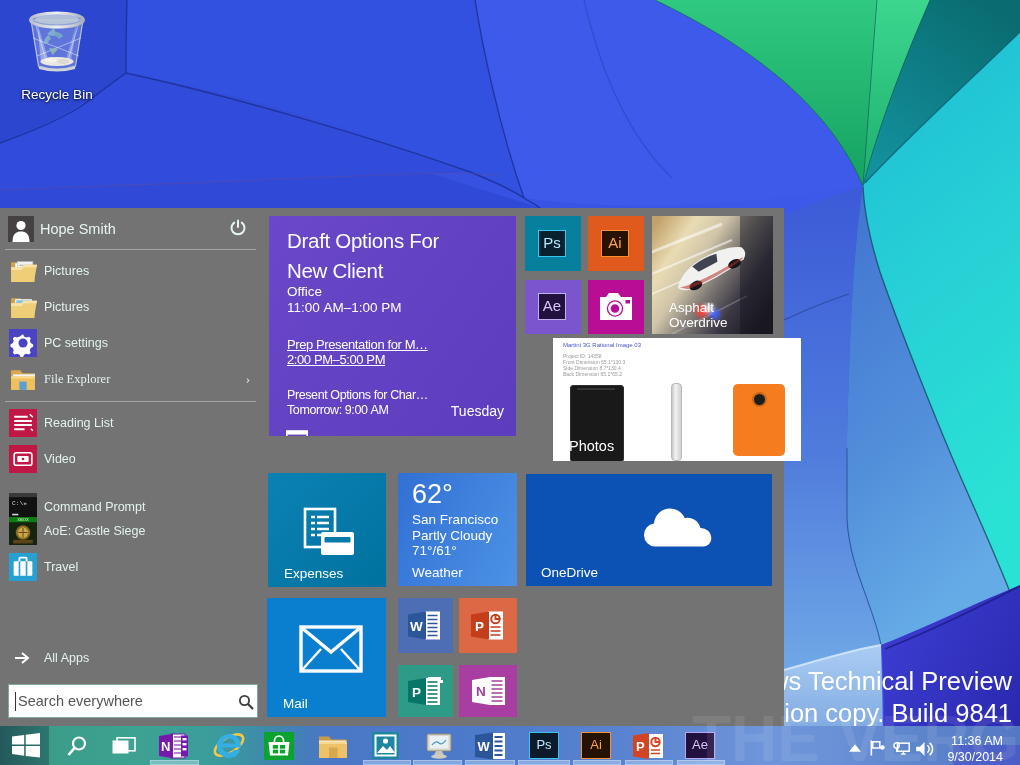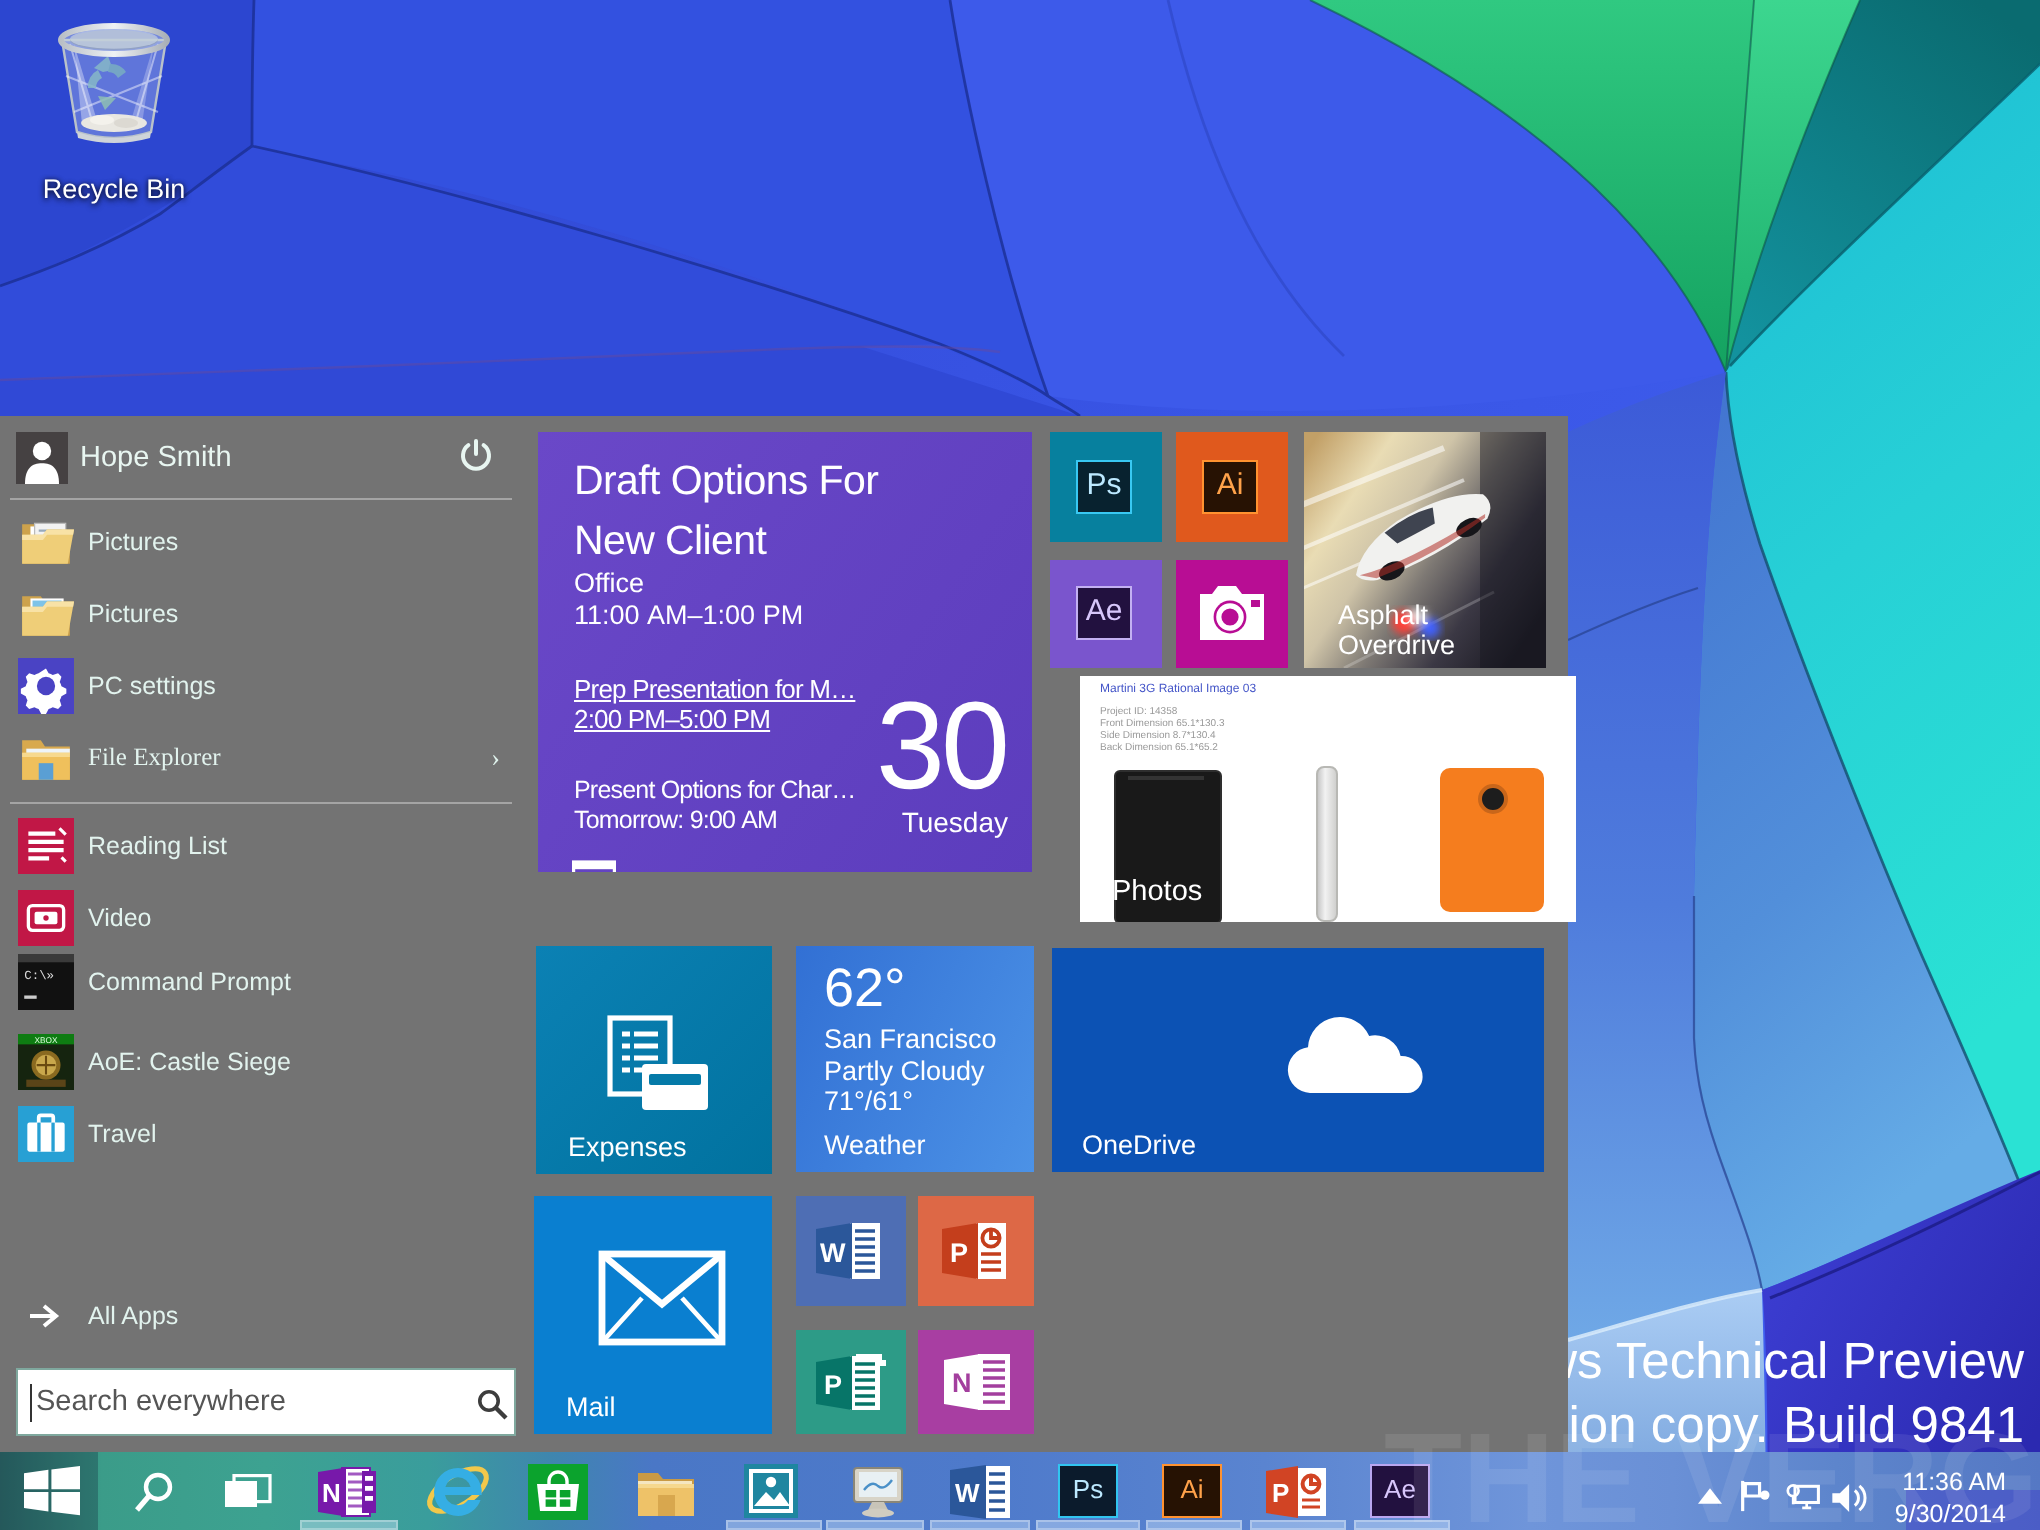--- a/index.html
+++ b/index.html
@@ -212,21 +212,21 @@
     </div>
  <div class="row" style="top:233px;">
       <svg class="ricon" viewBox="0 0 27 27">
         <rect width="27" height="27" fill="#c11746"></rect>
         <rect x="5" y="7.5" width="17" height="12" rx="2" fill="none" stroke="#fff" stroke-width="1.6"></rect>
         <rect x="8" y="10.5" width="11" height="6" rx="1" fill="#fff"></rect>
         <circle cx="13.5" cy="13.5" r="1.3" fill="#c11746"></circle>
       </svg>
       <span class="rtxt">Video</span>
     </div>
- <div class="row" style="top:265px;padding-left:24px;">
+ <div class="row" style="top:281px;padding-left:24px;">
       <svg class="ricon" viewBox="0 0 27 27">
         <rect width="27" height="27" fill="#111"></rect>
         <rect width="27" height="4" fill="#3a3a3a"></rect>
         <text x="3" y="12" font-size="6" fill="#ddd" font-family="Liberation Mono,monospace">C:\»</text>
         <rect x="3" y="20" width="6" height="1.6" fill="#ccc"></rect>
       </svg>
       <span class="rtxt">Command Prompt</span>
     </div>
  <div class="row" style="top:305px;">
       <svg class="ricon" viewBox="0 0 27 27">
@@ -264,21 +264,20 @@
         <circle cx="6.5" cy="6.5" r="4.6" stroke="#3d3d3d" stroke-width="1.8" fill="none"></circle>
         <path d="M10,10 L15,15" stroke="#3d3d3d" stroke-width="2.2"></path>
       </svg>
  </div>
 
  <div class="tile" style="left:269px;top:8px;width:247px;height:220px;background:linear-gradient(125deg,#6a48c8,#5c3dbd);">
    <div class="abs" style="left:18px;top:10px;font-size:20.5px;line-height:30px;color:#fff;letter-spacing:-0.3px;">Draft Options For<br>New Client</div>
    <div class="abs" style="left:18px;top:68px;font-size:13.5px;line-height:16px;color:#fff;">Office<br>11:00&nbsp;AM–1:00&nbsp;PM</div>
    <div class="abs" style="left:18px;top:121px;font-size:13px;line-height:15px;color:#fff;letter-spacing:-0.4px;text-decoration:underline;">Prep Presentation for M…<br>2:00&nbsp;PM–5:00&nbsp;PM</div>
    <div class="abs" style="left:18px;top:172px;font-size:12.5px;line-height:15px;color:#fff;letter-spacing:-0.4px;">Present Options for Char…<br>Tomorrow: 9:00&nbsp;AM</div>
-   <div class="abs" style="right:13px;top:127px;font-size:62px;color:#fff;line-height:62px;letter-spacing:-2px;">30</div>
    <div class="abs" style="right:12px;top:187px;font-size:14px;color:#fff;">Tuesday</div>
    <svg class="abs" width="22" height="19" style="left:17px;top:214px" viewBox="0 0 22 19">
         <rect x="0.8" y="1" width="20.4" height="17" fill="none" stroke="#fff" stroke-width="1.6"></rect>
         <rect x="0.8" y="1" width="20.4" height="3.6" fill="#fff"></rect>
         <g fill="#fff">
           <rect x="3.4" y="7" width="2.2" height="2"></rect>
           <rect x="7.2" y="7" width="2.2" height="2"></rect>
           <rect x="11" y="7" width="2.2" height="2"></rect>
           <rect x="14.8" y="7" width="2.2" height="2"></rect>
           <rect x="3.4" y="10.5" width="2.2" height="2"></rect>
@@ -349,21 +348,21 @@
 
  <div class="tile" style="left:588px;top:72px;width:56px;height:54px;background:#b80d94;">
    <svg width="56" height="54" viewBox="0 0 56 54">
         <path d="M12,17 h6 l3,-4 h9 l3,4 h11 v23 h-32 z" fill="#fff"></path>
         <circle cx="27" cy="28.5" r="8.2" fill="#b80d94"></circle>
         <circle cx="27" cy="28.5" r="5.6" fill="none" stroke="#fff" stroke-width="2.6"></circle>
         <rect x="37.5" y="20" width="4.5" height="3.5" fill="#b80d94"></rect>
       </svg>
  </div>
 
- <div class="tile" style="left:540px;top:130px;width:248px;height:123px;background:#fff;">
+ <div class="tile" style="left:553px;top:130px;width:248px;height:123px;background:#fff;">
    <div class="abs" style="left:10px;top:4px;font-size:6px;color:#4455c8;">Martini 3G Rational Image 03</div>
    <div class="abs" style="left:10px;top:15px;font-size:5px;line-height:6px;color:#999;">Project ID: 14358<br>Front Dimension 65.1*130.3<br>Side Dimension 8.7*130.4<br>Back Dimension 65.1*65.2</div>
    <div class="abs" style="left:17px;top:47px;width:52px;height:75px;background:#191919;border-radius:3px;border:1px solid #2e2e2e;"></div>
    <div class="abs" style="left:24px;top:50px;width:38px;height:2px;background:#333;"></div>
    <div class="abs" style="left:118px;top:45px;width:9px;height:76px;background:linear-gradient(90deg,#c8c8c8,#f2f2f2 40%,#d0d0ce);border-radius:4px;border:1px solid #b8b8b4;"></div>
    <div class="abs" style="left:180px;top:46px;width:52px;height:72px;background:#f57d1e;border-radius:5px;"></div>
    <div class="abs" style="left:199px;top:54px;width:11px;height:11px;background:#1d1d1d;border-radius:50%;border:2px solid #c9661a;"></div>
    <div class="abs" style="left:16px;bottom:7px;font-size:14.5px;color:#fff;">Photos</div>
  </div>
 

